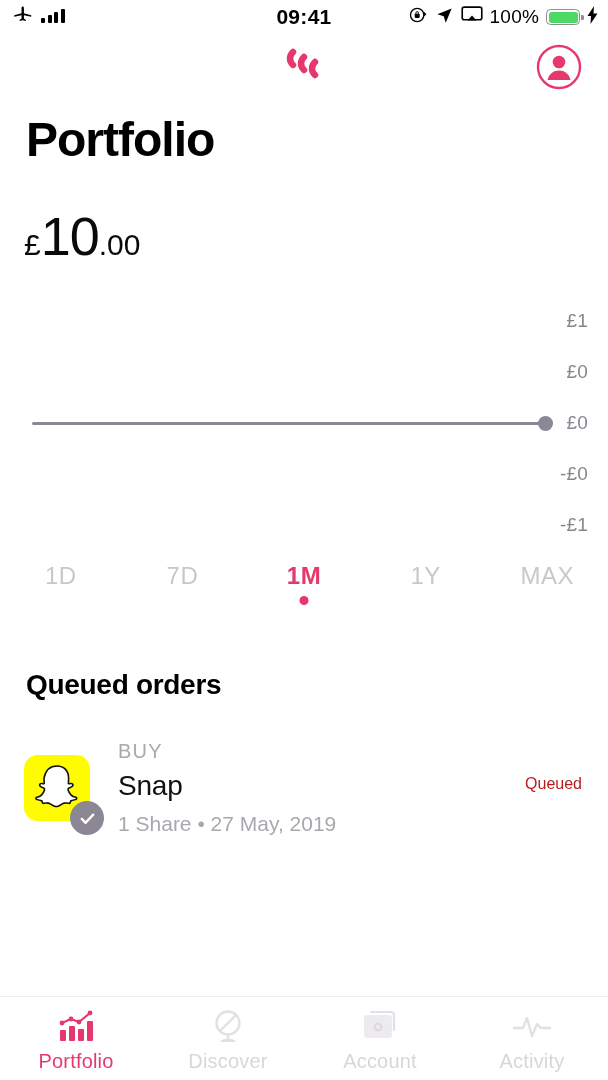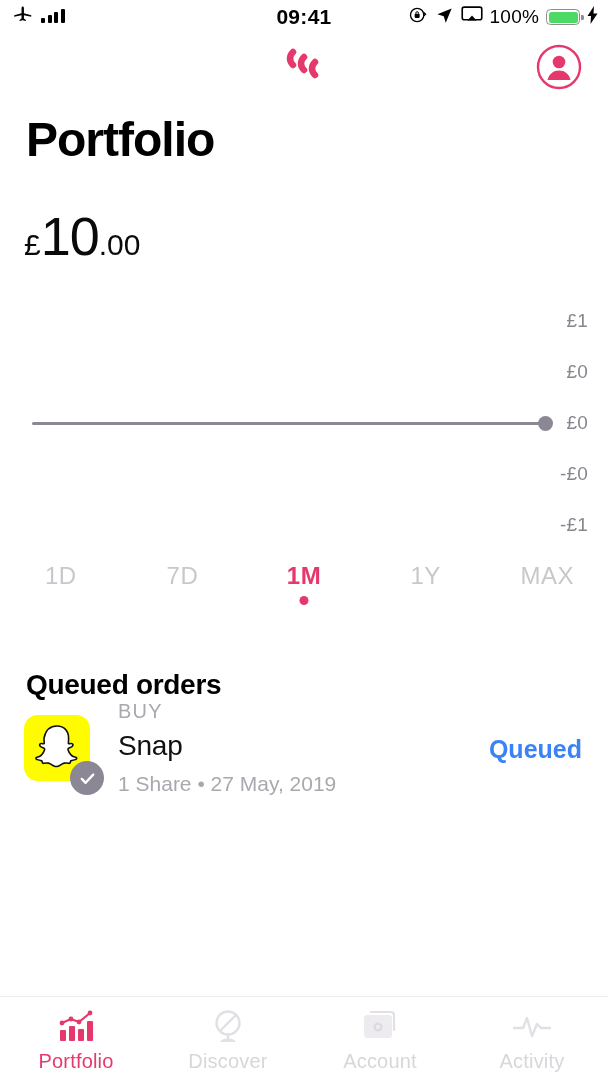--- a/index.html
+++ b/index.html
@@ -60,32 +60,32 @@
   .period { flex:1; position:relative; text-align:center; cursor:pointer; }
   .period .lbl { font-size:24px; color:#c9c7cc; letter-spacing:.5px; }
   .period.active .lbl { color:#e5396e; font-weight:bold; }
   .period .dot { position:absolute; left:50%; top:34px; transform:translateX(-50%);
                  width:9px; height:9px; border-radius:50%; background:#e5396e; display:none; }
   .period.active .dot { display:block; }
 
   
   #orders-title { position:absolute; left:26px; top:653px; font-size:28px;
                   font-weight:bold; letter-spacing:-.3px; color:#000;margin-top:16px; }
-  #order-row { position:absolute; left:0; top:700px; width:608px; height:110px; cursor:pointer; }
+  #order-row { position:absolute; left:0; top:740px; width:608px; height:110px; cursor:pointer; }
   #order-logo { position:absolute; left:24px; top:15px; width:66px; height:66px;
                 background:#FFFC00; border-radius:14px; }
   #order-check { position:absolute; left:70px; top:61px; width:34px; height:34px;
                  border-radius:50%; background:#8b8795; display:flex;
                  align-items:center; justify-content:center; }
   #order-side { position:absolute; left:118px; top:0px; font-size:20px;
                 color:#aaa8ae; letter-spacing:1.2px; }
   #order-name { position:absolute; left:118px; top:30px; font-size:28px;
                 color:#111; letter-spacing:-.2px; }
   #order-sub { position:absolute; left:118px; top:72px; font-size:21px; color:#aaa8ae; }
-  #order-status { position:absolute; right:26px; top:35px; font-size:25px; color:#3b82f6;font-weight:bold; }
+  #order-status { position:absolute; right:26px; top:35px; font-size:16px; color:#b91c1c; }
 
   
   #tabbar { position:absolute; left:0; bottom:0; width:608px; height:84px;
             border-top:1px solid #ececec; background:#fff; display:flex; }
   .tab { flex:1; display:flex; flex-direction:column; align-items:center;
          justify-content:center; gap:4px; cursor:pointer; padding-top:4px; }
   .tab .tlbl { font-size:20px; color:#d8d6da; letter-spacing:.2px; }
   .tab.active .tlbl { color:#e5396e; }
   .tab .ticon { height:38px; display:flex; align-items:center; justify-content:center; }
 </style>

